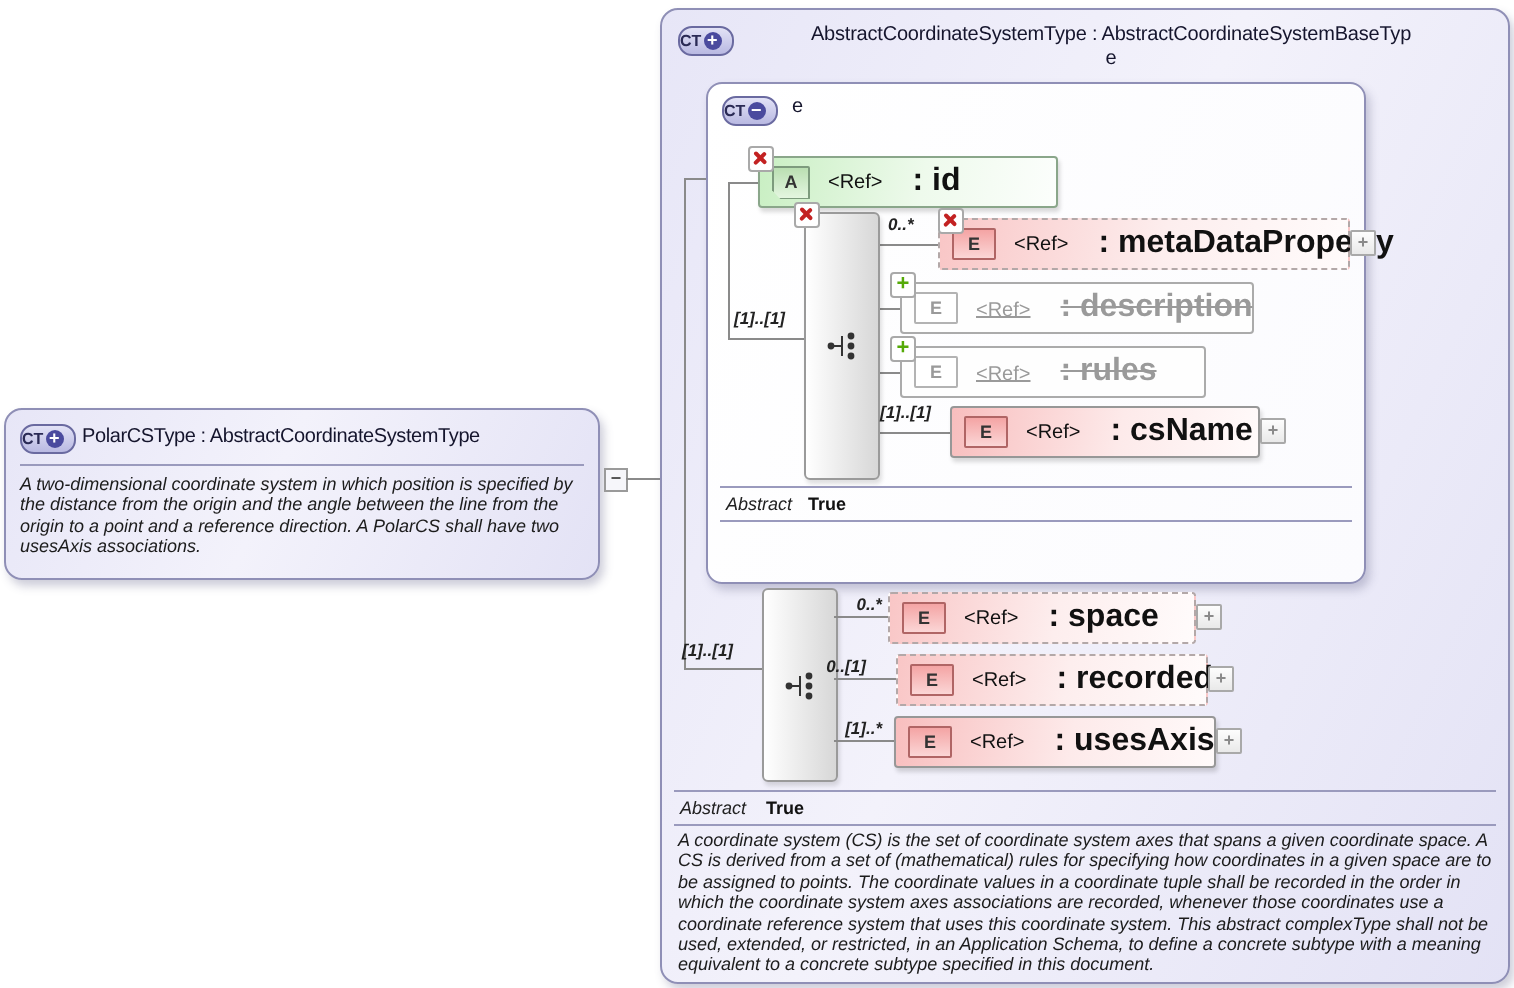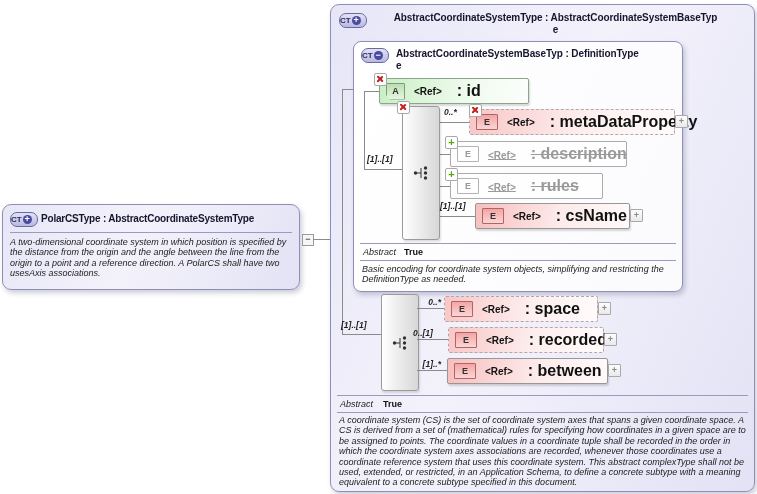--- a/index.html
+++ b/index.html
@@ -4,21 +4,21 @@
 <style>
   html,body{margin:0;padding:0;background:#fff;}
   #stage{position:relative;width:757px;height:494px;background:#fff;overflow:hidden;
          font-family:"Liberation Sans",sans-serif;color:#111;}
 
   
   .typebox{position:absolute;border:1px solid #8f8fb6;border-radius:9px;
            box-shadow:2px 3px 5px rgba(90,90,130,.30);}
   .lavender{background:linear-gradient(115deg,#e7e6f7 0%,#f3f2fb 45%,#e3e2f5 100%);}
   .whitebox{background:linear-gradient(115deg,#ffffff 0%,#fbfbfe 100%);}
-  .boxtitle{font-weight:bold;font-size:10px;line-height:12px;color:#15152d;letter-spacing:-0.1px;white-space:nowrap;}
+  .boxtitle{font-weight:normal;font-size:10px;line-height:12px;color:#15152d;letter-spacing:-0.1px;white-space:nowrap;}
   .ct-icon{position:absolute;width:26px;height:13px;border:1px solid #6a6aa0;border-radius:7px;
            background:linear-gradient(#e2e2f6,#b9b9e2);display:flex;align-items:center;
            gap:1px;}
   .ct-icon .ct-label{font-weight:bold;font-size:8px;line-height:8px;color:#2a2a55;}
   .ct-icon .ct-sign{width:9px;height:9px;border-radius:50%;background:#4a4a9e;color:#fff;
            font-weight:bold;font-size:9px;line-height:8px;text-align:center;}
   .sep{position:absolute;height:1px;background:#9a9abd;}
   .tline{position:absolute;background:#8a8a8a;}
   .card{position:absolute;font-style:italic;font-weight:bold;font-size:8.5px;color:#222;}
   .desc{position:absolute;font-style:italic;font-size:9px;line-height:10.4px;color:#1c1c1c;}
@@ -31,21 +31,21 @@
   .el.pinkdash{border:1px dashed #b3a8a8;background:linear-gradient(100deg,#f9c6c6,#fdeeee 55%,#fffbfb);}
   .el.graybox{border:1px solid #ababab;background:#fefefe;}
   .el.greenbox{border:1px solid #8aa68a;background:linear-gradient(100deg,#c9efc3,#eefaec 55%,#fcfefc);
                box-shadow:1px 2px 2px rgba(0,0,0,.15);}
   .kicon{width:20px;height:14px;border:1px solid #b06565;border-radius:1px;text-align:center;
          font-weight:bold;font-size:9px;line-height:14px;color:#333;
          background:linear-gradient(#f4a4a4,#fbd6d6);flex:0 0 auto;}
   .kicon.gray{border-color:#b3b3b3;background:#fff;color:#9a9a9a;}
   .kicon.attr{border-color:#7d9b7d;background:linear-gradient(#badfb2,#e4f6e0);width:17px;height:15px;
          line-height:15px;clip-path:polygon(0 0,100% 0,100% 100%,22% 100%,0 74%);}
-  .ref{font-weight:bold;font-size:10px;padding-left:9px;white-space:pre;}
+  .ref{font-weight:normal;font-size:10px;padding-left:9px;white-space:pre;}
   .ename{font-weight:bold;font-size:16px;padding-left:15px;white-space:pre;}
   .struckline{text-decoration:line-through;text-decoration-color:#9a9a9a;color:#9a9a9a;display:inline;}
   .struckline .ref,.struckline .ename{color:#9a9a9a;}
 
   .badge{position:absolute;width:11px;height:11px;background:#fff;border:1px solid #a9a9a9;
          border-radius:2px;z-index:6;}
   .badge-x::before,.badge-x::after{content:"";position:absolute;left:1px;top:4.2px;width:8.4px;height:2.2px;
          background:#c32222;border-radius:1px;}
   .badge-x::before{transform:rotate(45deg);}
   .badge-x::after{transform:rotate(-45deg);}
@@ -89,21 +89,20 @@
       <div class="boxtitle">AbstractCoordinateSystemType : AbstractCoordinateSystemBaseTyp</div>
       <div class="boxtitle">e</div>
     </div>
 
     <div class="typebox whitebox" style="left:22px;top:36px;width:328px;height:249px;border-radius:8px;">
       <span class="ct-icon" style="left:7px;top:6px;">
         <span class="ct-label">CT</span>
         <span class="ct-sign">−</span>
       </span>
       <div style="position:absolute;left:42px;top:6px;">
-        <div class="boxtitle">AbstractCoordinateSystemBaseTyp : DefinitionType</div>
         <div class="boxtitle">e</div>
       </div>
 
       <div class="tline" style="left:10px;top:49px;width:1px;height:79px;"></div>
       <div class="tline" style="left:10px;top:49px;width:15px;height:1px;"></div>
       <div class="tline" style="left:10px;top:127px;width:38px;height:1px;"></div>
       <div class="tline" style="left:84px;top:80px;width:31px;height:1px;"></div>
       <div class="tline" style="left:84px;top:112px;width:12px;height:1px;"></div>
       <div class="tline" style="left:84px;top:144px;width:12px;height:1px;"></div>
       <div class="tline" style="left:84px;top:174px;width:37px;height:1px;"></div>
@@ -154,21 +153,20 @@
         <span class="kicon">E</span>
         <span class="ref">&lt;Ref&gt;</span>
         <span class="ename">: csName</span>
         <span class="expand">+</span>
       </div>
 
       <div class="sep" style="left:6px;right:6px;top:201px;"></div>
       <div class="abslabel" style="left:9px;top:205px;">Abstract</div>
       <div class="absvalue" style="left:50px;top:205px;">True</div>
       <div class="sep" style="left:6px;right:6px;top:218px;"></div>
-      <div class="desc" style="left:8px;top:222px;right:8px;">Basic encoding for coordinate system objects, simplifying and restricting the DefinitionType as needed.</div>
     </div>
 
     <div class="tline" style="left:11px;top:84px;width:11px;height:1px;"></div>
     <div class="tline" style="left:11px;top:84px;width:1px;height:246px;"></div>
     <div class="tline" style="left:11px;top:329px;width:39px;height:1px;"></div>
     <div class="card" style="left:10px;top:315px;">[1]..[1]</div>
 
     <div class="conn" style="left:50px;top:289px;height:95px;">
       <svg width="16" height="16" viewBox="0 0 16 16">
         <circle cx="2.5" cy="8" r="1.7" fill="#333"></circle>
@@ -196,21 +194,21 @@
       <span class="ref">&lt;Ref&gt;</span>
       <span class="ename">: recorded</span>
       <span class="expand">+</span>
     </div>
 
     <div class="tline" style="left:86px;top:365px;width:30px;height:1px;"></div>
     <div class="card" style="left:76px;top:354px;width:34px;text-align:right;">[1]..*</div>
     <div class="el pinksolid" style="left:116px;top:353px;width:147px;">
       <span class="kicon">E</span>
       <span class="ref">&lt;Ref&gt;</span>
-      <span class="ename">: between</span>
+      <span class="ename">: usesAxis</span>
       <span class="expand">+</span>
     </div>
 
     <div class="sep" style="left:6px;right:6px;top:390px;"></div>
     <div class="abslabel" style="left:9px;top:394px;">Abstract</div>
     <div class="absvalue" style="left:52px;top:394px;">True</div>
     <div class="sep" style="left:6px;right:6px;top:407px;"></div>
     <div class="desc" style="left:8px;top:410px;right:8px;">A coordinate system (CS) is the set of coordinate system axes that spans a given coordinate space. A CS is derived from a set of (mathematical) rules for specifying how coordinates in a given space are to be assigned to points. The coordinate values in a coordinate tuple shall be recorded in the order in which the coordinate system axes associations are recorded, whenever those coordinates use a coordinate reference system that uses this coordinate system. This abstract complexType shall not be used, extended, or restricted, in an Application Schema, to define a concrete subtype with a meaning equivalent to a concrete subtype specified in this document.</div>
   </div>
 

